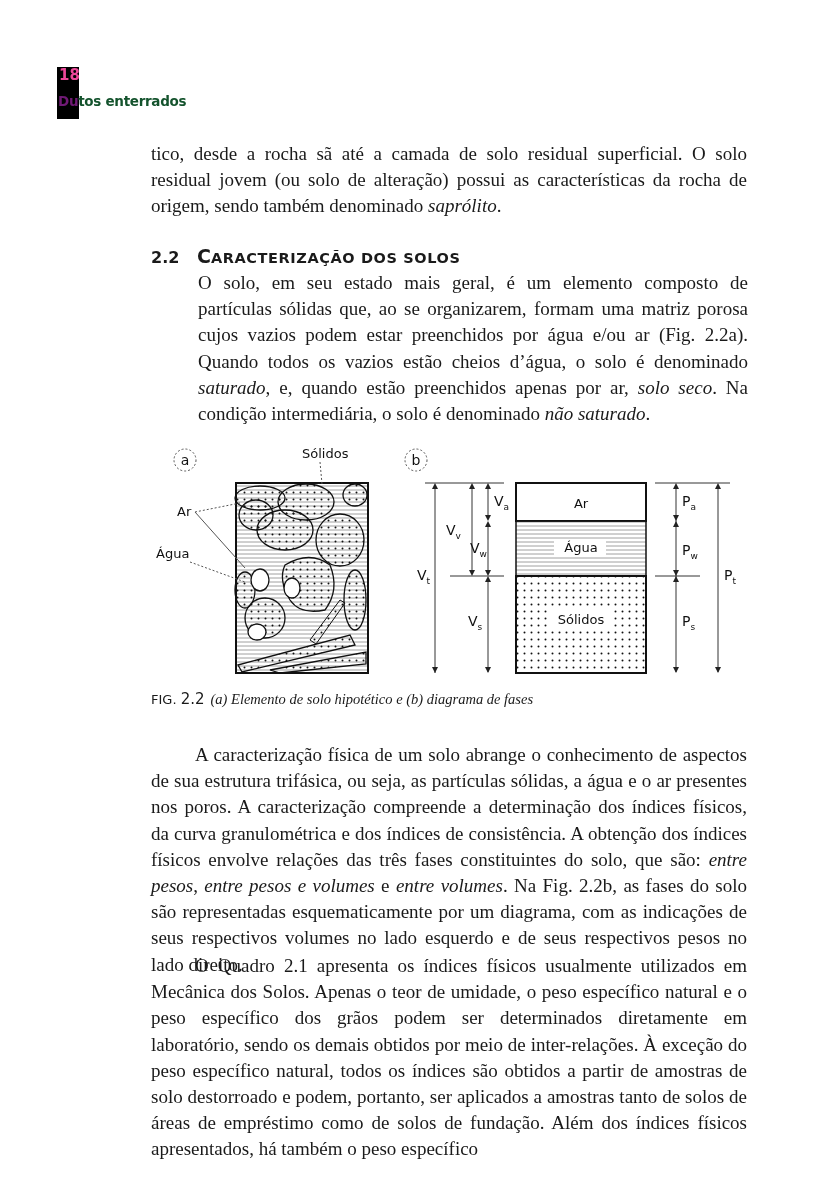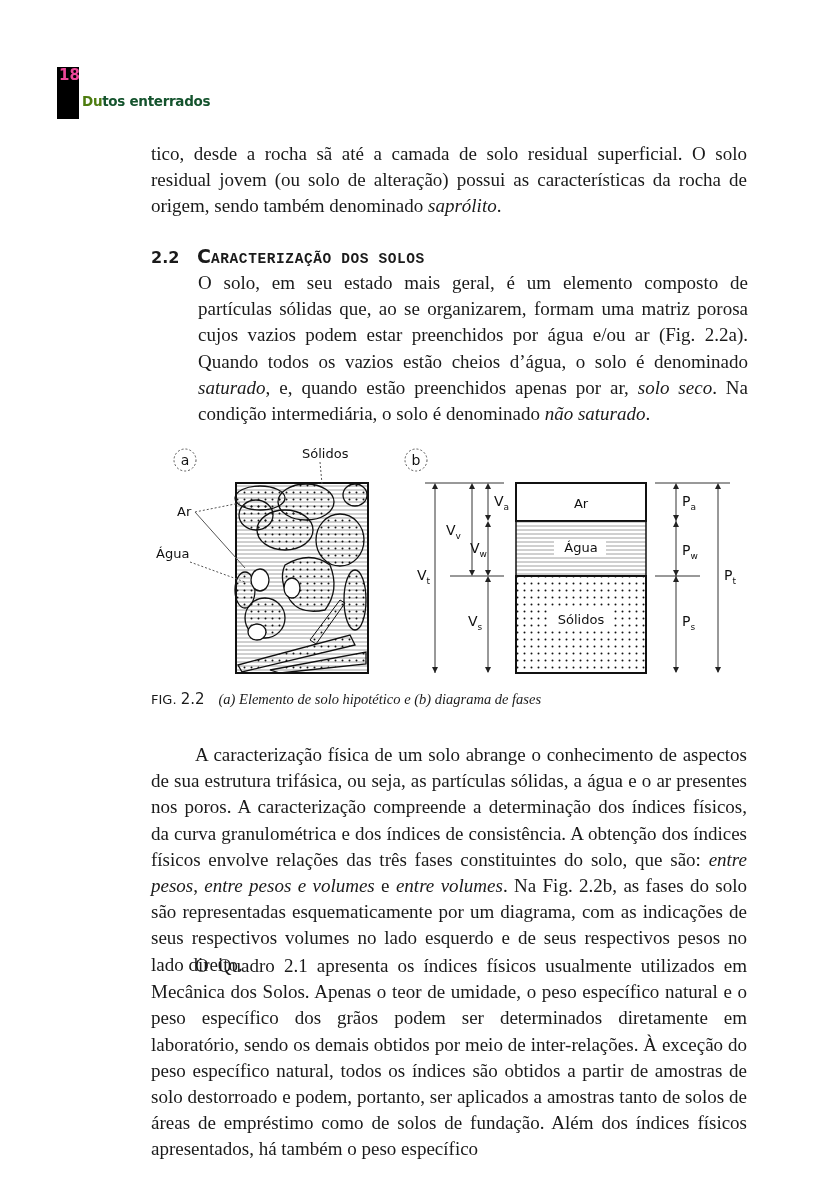--- a/index.html
+++ b/index.html
@@ -9,44 +9,44 @@
   }
   .page-number {
     position: absolute; left: 59px; top: 67px; color: #ec4899;
     font-family: "DejaVu Sans", sans-serif; font-size: 15px; font-weight: bold; line-height: 17px;
   }
   .running-head {
     position: absolute; left: 58px; top: 92px;
     font-family: "DejaVu Sans", sans-serif; font-size: 13.5px; font-weight: bold; line-height: 18px;
     letter-spacing: -0.3px;
   }
-  .running-head .inv { color: #4d7c0f; padding-left: 24px; }
+  .running-head .inv { color: #701a75; }
   .running-head .rest { color: #14532d; }
   .para {
     position: absolute; left: 151px; width: 596px;
     font-family: "Liberation Serif", serif; font-size: 19px; line-height: 26.2px;
     text-align: justify; color: #1a1a1a; margin: 0;
   }
   .para.indented { left: 198px; width: 550px; }
   .para .ind { display: inline-block; width: 44px; }
   .section-heading {
     position: absolute; left: 151px; top: 245px;
     font-family: "DejaVu Sans", sans-serif; font-weight: bold; color: #1a1a1a; font-size: 18px;
   }
   .section-heading .num { display: inline-block; width: 46px; font-size: 16px; }
   .section-heading .sc-big { font-size: 19px; }
-  .section-heading .sc-small { font-size: 14.5px; letter-spacing: 0.6px; font-family: Liberation Mono, monospace; }
+  .section-heading .sc-small { font-size: 14.5px; letter-spacing: 0.6px; }
   .figure { position: absolute; left: 150px; top: 440px; width: 610px; height: 240px; }
   .fig-caption {
     position: absolute; left: 151px; top: 690px;
     font-family: "Liberation Serif", serif; font-size: 14.5px; color: #1a1a1a;
   }
   .fig-caption .fig-label { font-family: "DejaVu Sans", sans-serif; font-weight: normal; font-size: 13px; }
   .fig-caption .fig-label .big { font-size: 15px; }
-  .fig-caption .fig-text { font-style: italic; margin-left: 14px; }
+  .fig-caption .fig-text { font-style: italic; margin-left: 6px; }
   svg text { font-family: "DejaVu Sans", sans-serif; }
   em { font-style: italic; }
 </style>
 </head>
 <body>
 
 <div class="header-block"></div>
 <div class="page-number">18</div>
 <div class="running-head"><span class="inv">Du</span><span class="rest">tos enterrados</span></div>
 

